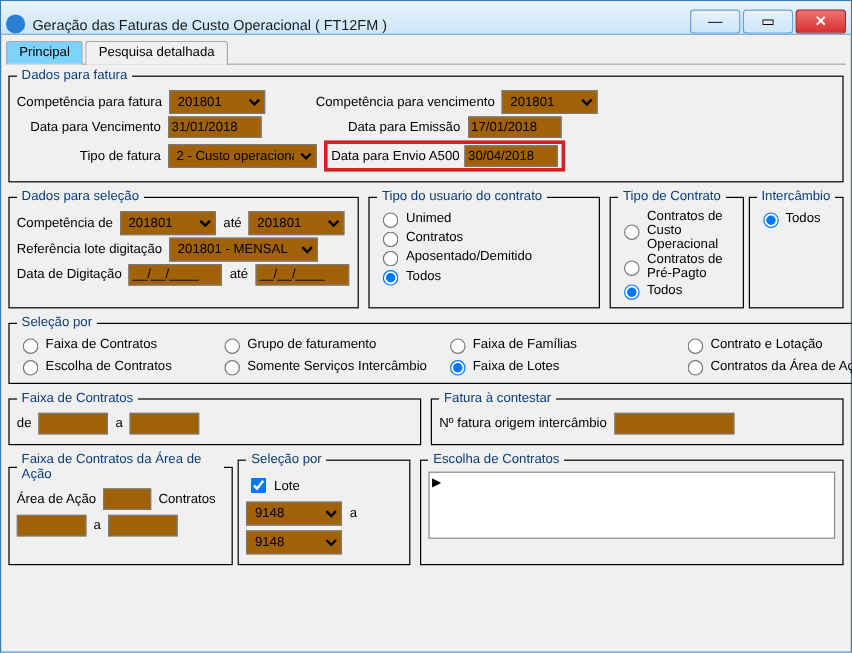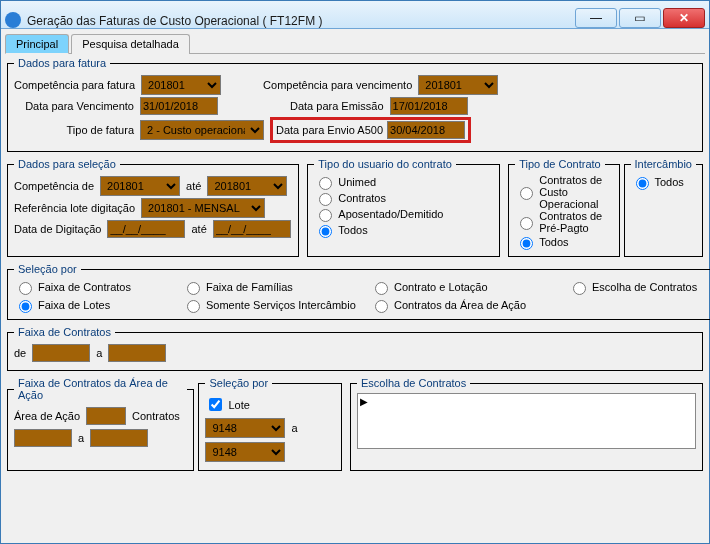--- a/index.html
+++ b/index.html
@@ -149,53 +149,64 @@
 
     <fieldset>
       <legend>Seleção por</legend>
       <div class="selrow">
         <div class="radio">
             <input type="radio" name="sp" style="">
             <label>Faixa de Contratos</label>
           </div>
         <div class="radio">
             <input type="radio" name="sp" style="">
+            <label>Grupo de faturamento</label>
+          </div>
+        <div class="radio">
+            <input type="radio" name="sp" style="">
             <label>Faixa de Famílias</label>
           </div>
         <div class="radio">
             <input type="radio" name="sp" style="">
             <label>Contrato e Lotação</label>
           </div>
         <div class="radio">
             <input type="radio" name="sp" style="">
             <label>Escolha de Contratos</label>
+          </div>
+        <div class="radio">
+            <input type="radio" name="sp" style="">
+            <label>Somente Serviços Intercâmbio</label>
           </div>
         <div class="radio">
             <input type="radio" name="sp" checked="" style="">
             <label>Faixa de Lotes</label>
-          </div>
-        <div class="radio">
-            <input type="radio" name="sp" style="">
-            <label>Somente Serviços Intercâmbio</label>
           </div>
         <div class="radio">
             <input type="radio" name="sp" style="">
             <label>Contratos da Área de Ação</label>
           </div>
       </div>
     </fieldset>
 
     <div class="two">
       <fieldset>
         <legend>Faixa de Contratos</legend>
         <div class="row">
           <label>de</label>
           <input type="text" class="num-input" style="">
           <label>a</label>
           <input type="text" class="num-input" style="">
+        </div>
+      </fieldset>
+      <fieldset>
+        <legend>Fatura à contestar</legend>
+        <div class="row">
+          <label>Nº fatura origem intercâmbio</label>
+          <input type="text" style="width: 100px;">
         </div>
       </fieldset>
     </div>
 
     <div class="two">
       <div class="col">
         <fieldset>
           <legend>Faixa de Contratos da Área de Ação</legend>
           <div class="row">
             <label>Área de Ação</label>

